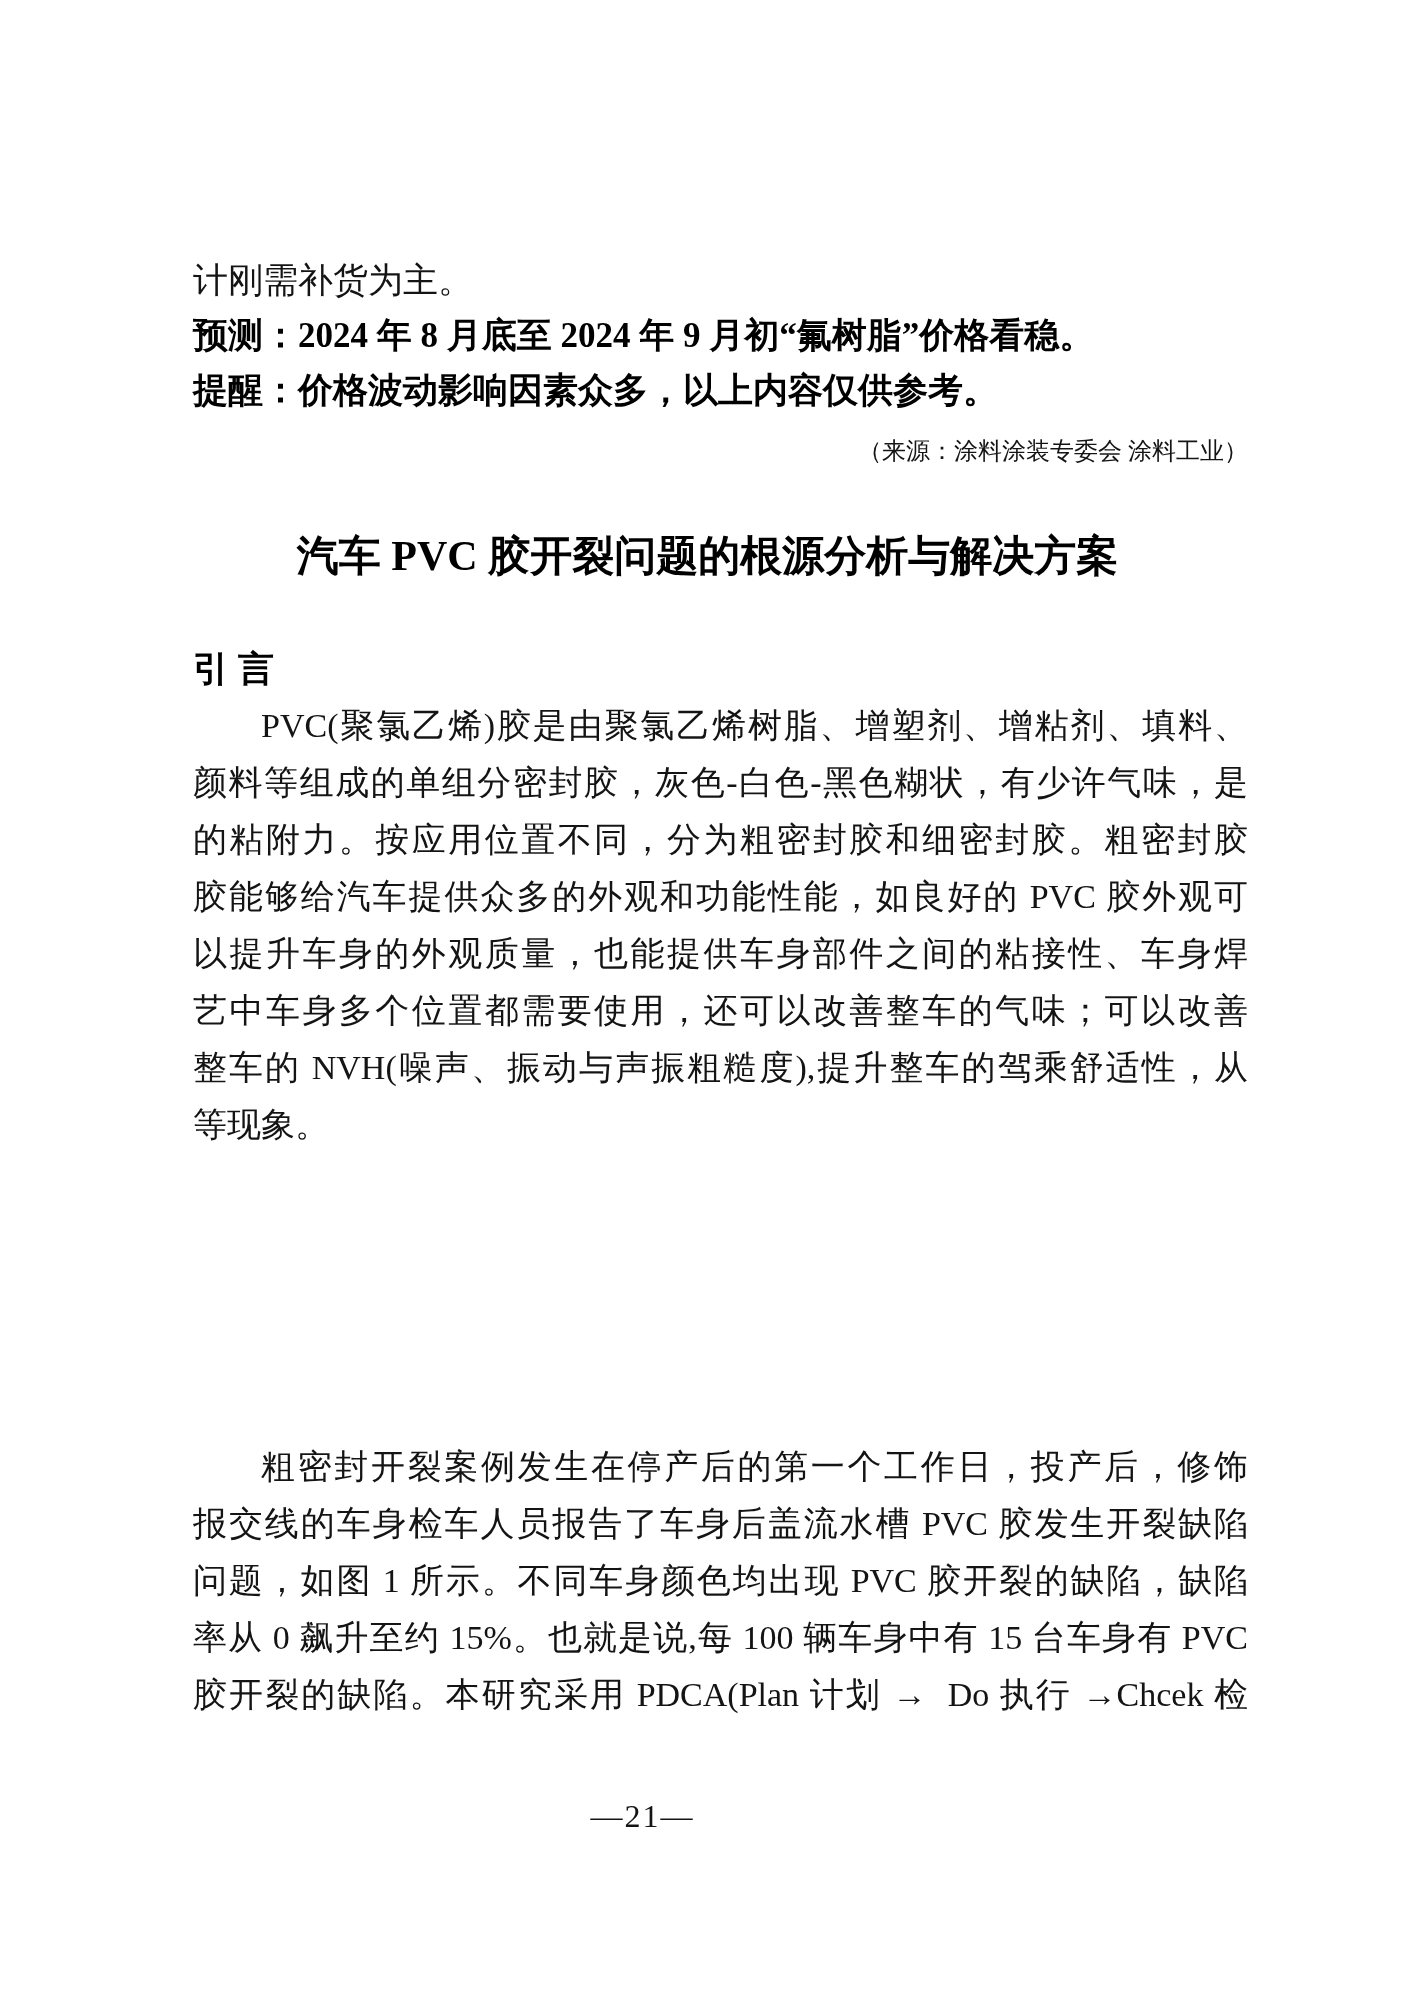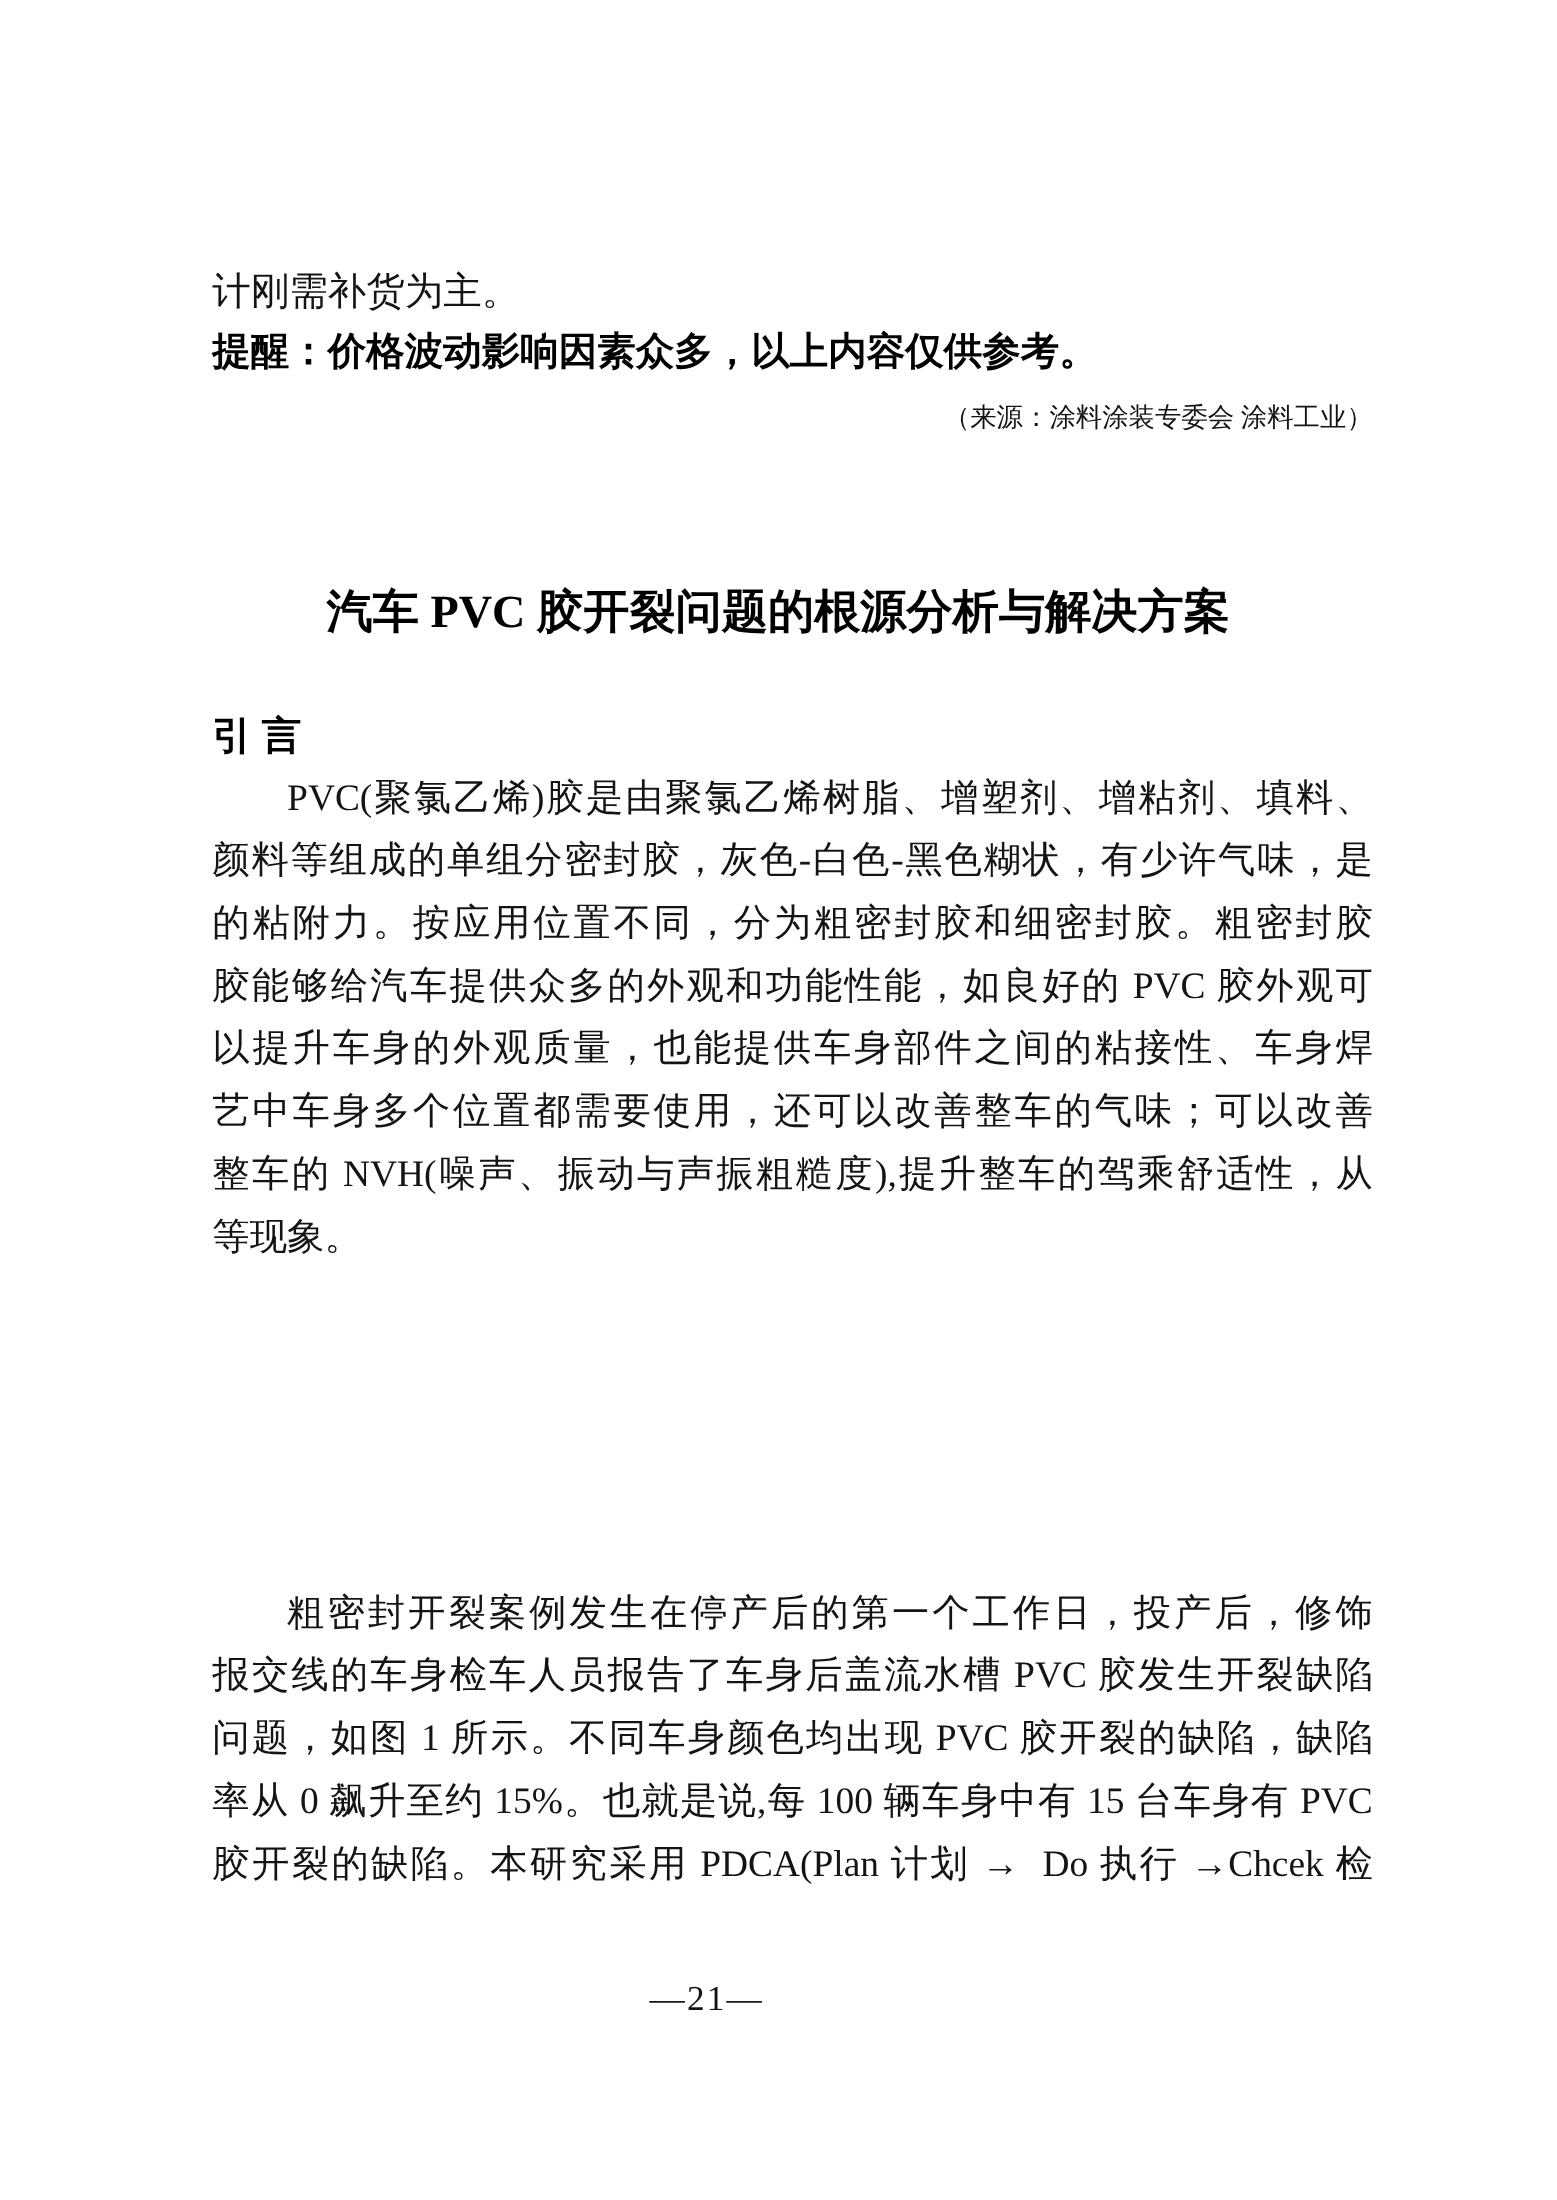--- a/index.html
+++ b/index.html
@@ -9,21 +9,21 @@
     height: 2000px;
     margin: 0 auto;
     background: #ffffff;
     color: #141414;
     font-family: "Liberation Serif", "DejaVu Serif", serif;
     overflow: hidden;
   }
   .front-matter {
     position: absolute;
     left: 193px;
-    top: 237px;
+    top: 253px;
     width: 1055px;
   }
   .fm-line {
     font-size: 35px;
     line-height: 55px;
     white-space: pre-wrap;
   }
   .fm-bold { font-weight: bold; color: #000; }
   .fm-source {
     font-size: 24px;
@@ -82,20 +82,21 @@
     letter-spacing: 2px;
   }
 </style>
 </head>
 <body>
 
 <div class="page">
 
   <div class="front-matter">
     <div class="fm-line">计刚需补货为主。</div>
+    <div class="fm-line fm-bold">预测：2024 年 8 月底至 2024 年 9 月初“氟树脂”价格看稳。</div>
     <div class="fm-line fm-bold">提醒：价格波动影响因素众多，以上内容仅供参考。</div>
     <div class="fm-source">（来源：涂料涂装专委会 涂料工业）</div>
   </div>
 
   <h1 class="article-title">汽车 PVC 胶开裂问题的根源分析与解决方案</h1>
 
   <h2 class="section-heading">引 言</h2>
 
   <div class="paragraph para-1">
     <div class="body-line jst indent">PVC(聚氯乙烯)胶是由聚氯乙烯树脂、增塑剂、增粘剂、填料、</div>

